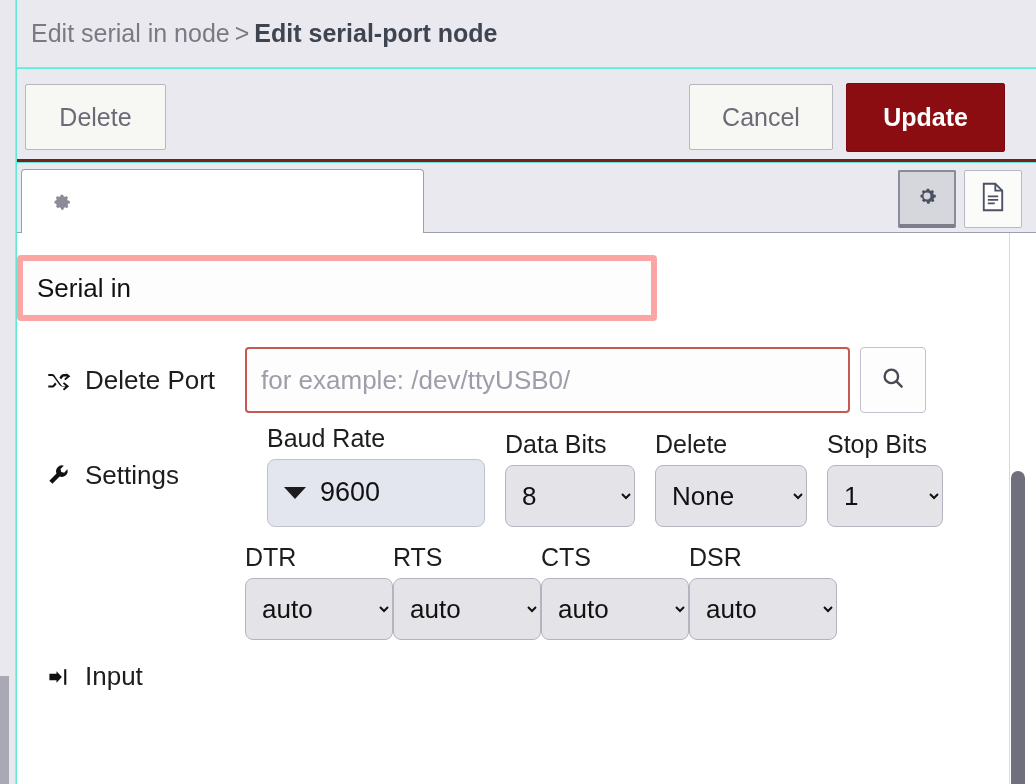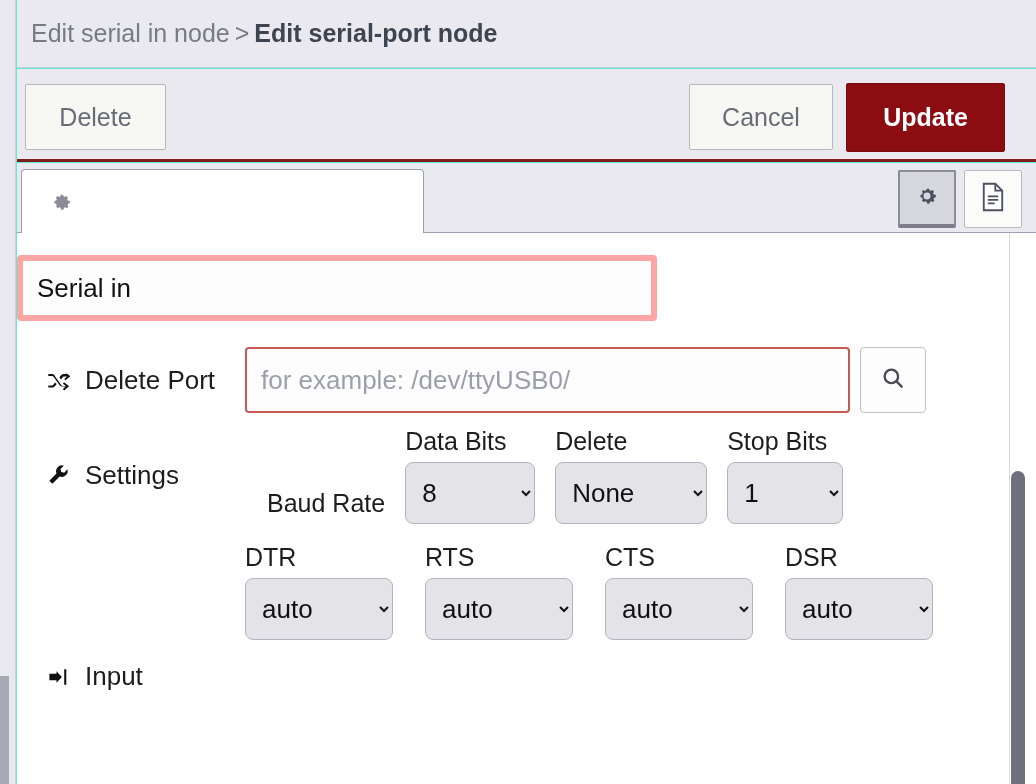--- a/index.html
+++ b/index.html
@@ -285,21 +285,20 @@
   .combo-val {
     font-size: 27px;
     color: #111111;
   }
 
   
   .flow-group {
     position: absolute;
     left: 228px;
     display: flex;
-    gap: 32px;
     align-items: flex-end;
   }
 
   
   .input-section-title {
     position: absolute;
     left: 28px; top: 428px;
     font-size: 26px;
     color: #1d1d1d;
     display: flex;
@@ -435,20 +434,24 @@
           <svg width="26" height="26" viewBox="0 0 24 24" fill="#111111">
             <path d="M20.6 6.6a5.4 5.4 0 0 1-7.1 6.8L6.8 20l-2.8-2.8 6.6-6.7a5.4 5.4 0 0 1 6.8-7.1l-3.1 3.1.7 2.7 2.7.7z"></path>
           </svg>
         </span>
         <span>Settings</span>
       </div>
 
       <div class="settings-group">
         <div class="sel-cell">
           <div class="sel-cap">Baud Rate</div>
+          <div class="combo-baud">
+            <span class="combo-caret"></span>
+            <span class="combo-val">9600</span>
+          </div>
         </div>
 
         <div class="sel-cell">
           <div class="sel-cap">Data Bits</div>
           <select class="native-sel sel-databits"><option value="8">8</option><option value="7">7</option><option value="6">6</option><option value="5">5</option></select>
         </div>
 
         <div class="sel-cell">
           <div class="sel-cap">Delete</div>
           <select class="native-sel sel-parity"><option value="None">None</option><option value="Even">Even</option><option value="Mark">Mark</option><option value="Odd">Odd</option><option value="Space">Space</option></select>

